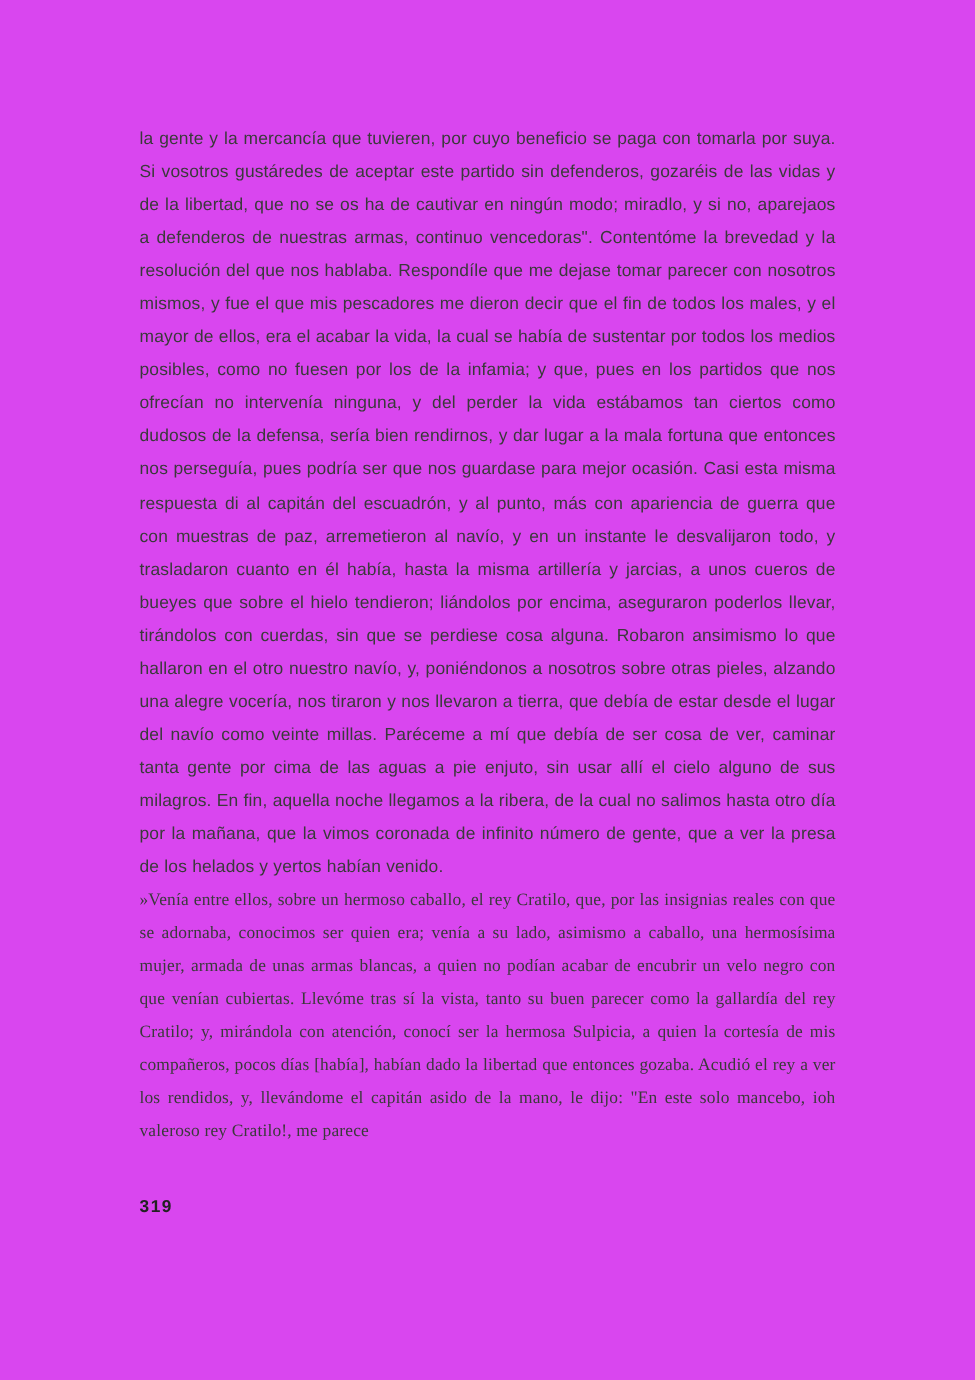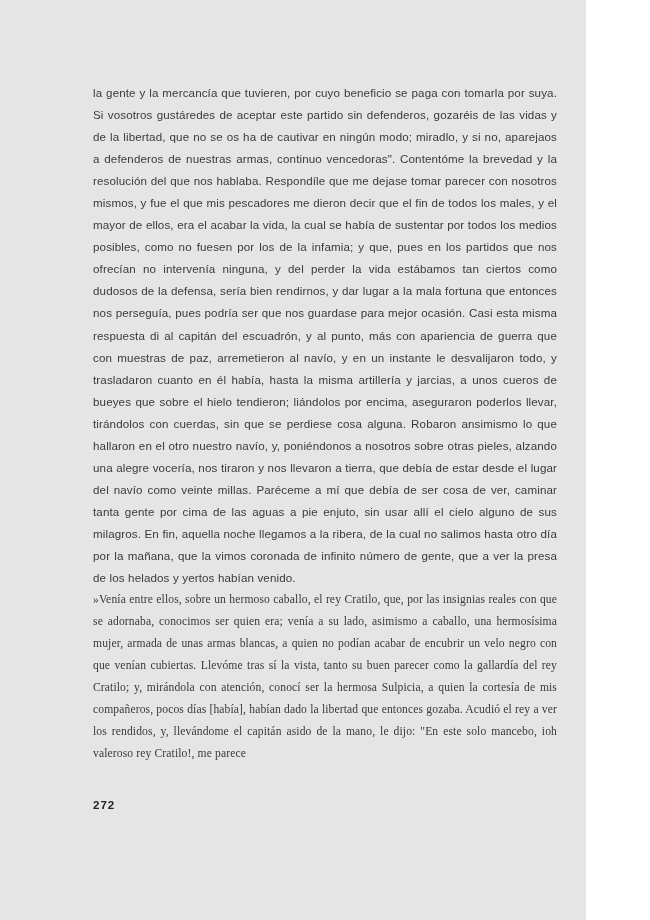--- a/index.html
+++ b/index.html
@@ -8,23 +8,23 @@
   }
   body {
     width: 650px;
     height: 920px;
     background: #ffffff;
     font-family: "Liberation Sans", sans-serif;
     overflow: hidden;
   }
   .page {
     position: relative;
-    width: 586px;
+    width: 650px;
     height: 920px;
-    background: #e5e5e5;
+    background: #d946ef;
     box-sizing: border-box;
   }
   .text-column {
     position: absolute;
     left: 93px;
     top: 82px;
     width: 464px;
   }
   .body-paragraph {
     margin: 0;
@@ -55,15 +55,15 @@
 </head>
 <body>
 
 <div class="page">
 
   <div class="text-column">
     <p class="body-paragraph">la gente y la mercancía que tuvieren, por cuyo beneficio se paga con tomarla por suya. Si vosotros gustáredes de aceptar este partido sin defenderos, gozaréis de las vidas y de la libertad, que no se os ha de cautivar en ningún modo; miradlo, y si no, aparejaos a defenderos de nuestras armas, continuo vencedoras". Contentóme la brevedad y la resolución del que nos hablaba. Respondíle que me dejase tomar parecer con nosotros mismos, y fue el que mis pescadores me dieron decir que el fin de todos los males, y el mayor de ellos, era el acabar la vida, la cual se había de sustentar por todos los medios posibles, como no fuesen por los de la infamia; y que, pues en los partidos que nos ofrecían no intervenía ninguna, y del perder la vida estábamos tan ciertos como dudosos de la defensa, sería bien rendirnos, y dar lugar a la mala fortuna que entonces nos perseguía, pues podría ser que nos guardase para mejor ocasión. Casi esta misma respuesta di al capitán del escuadrón, y al punto, más con apariencia de guerra que con muestras de paz, arremetieron al navío, y en un instante le desvalijaron todo, y trasladaron cuanto en él había, hasta la misma artillería y jarcias, a unos cueros de bueyes que sobre el hielo tendieron; liándolos por encima, aseguraron poderlos llevar, tirándolos con cuerdas, sin que se perdiese cosa alguna. Robaron ansimismo lo que hallaron en el otro nuestro navío, y, poniéndonos a nosotros sobre otras pieles, alzando una alegre vocería, nos tiraron y nos llevaron a tierra, que debía de estar desde el lugar del navío como veinte millas. Paréceme a mí que debía de ser cosa de ver, caminar tanta gente por cima de las aguas a pie enjuto, sin usar allí el cielo alguno de sus milagros. En fin, aquella noche llegamos a la ribera, de la cual no salimos hasta otro día por la mañana, que la vimos coronada de infinito número de gente, que a ver la presa de los helados y yertos habían venido.</p>
     <p class="body-paragraph last-natural">»Venía entre ellos, sobre un hermoso caballo, el rey Cratilo, que, por las insignias reales con que se adornaba, conocimos ser quien era; venía a su lado, asimismo a caballo, una hermosísima mujer, armada de unas armas blancas, a quien no podían acabar de encubrir un velo negro con que venían cubiertas. Llevóme tras sí la vista, tanto su buen parecer como la gallardía del rey Cratilo; y, mirándola con atención, conocí ser la hermosa Sulpicia, a quien la cortesía de mis compañeros, pocos días [había], habían dado la libertad que entonces gozaba. Acudió el rey a ver los rendidos, y, llevándome el capitán asido de la mano, le dijo: "En este solo mancebo, ioh valeroso rey Cratilo!, me parece</p>
   </div>
 
-  <div class="page-number">272</div>
+  <div class="page-number">319</div>
 
 </div>
 
 </body></html>

